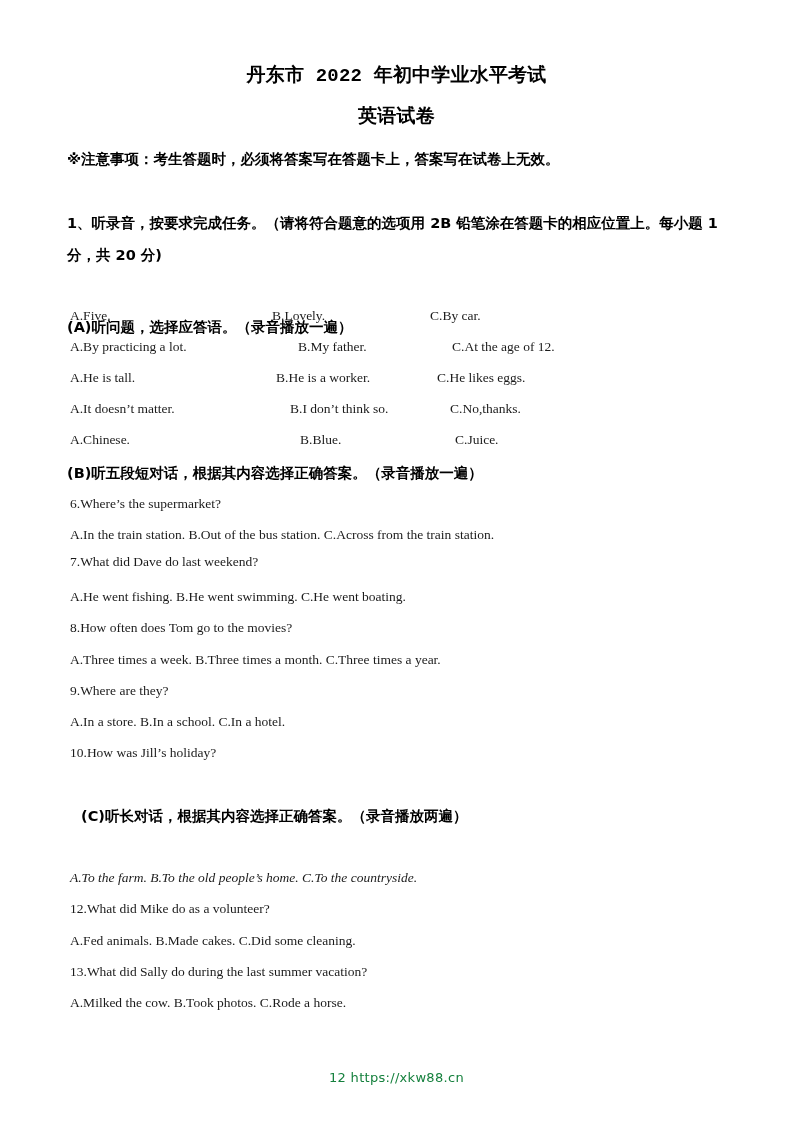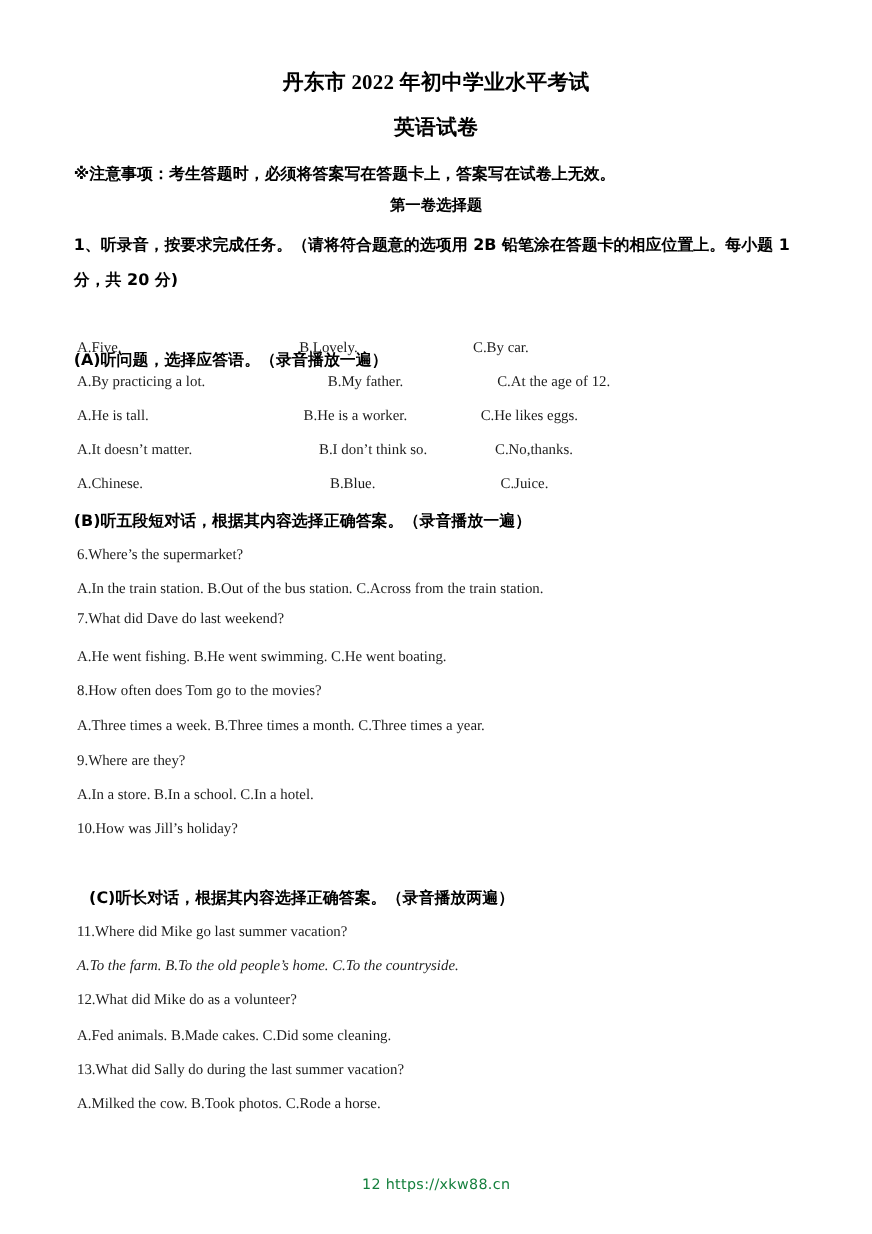--- a/index.html
+++ b/index.html
@@ -18,21 +18,21 @@
     color: #000000;
     -webkit-font-smoothing: none;
   }
 
   
   .doc-title {
     position: absolute;
     left: 0;
     width: 793px;
     text-align: center;
-    font-family: Liberation Serif, serif;
+    font-family: Liberation Mono, monospace;
     font-weight: bold;
     font-size: 19px;
     letter-spacing: 0.2px;
     white-space: nowrap;
   }
   .doc-title-1 { top: 62px; }
   .doc-title-2 { top: 103px; }
 
   .section-center {
     position: absolute;
@@ -111,21 +111,20 @@
 <body>
 
 <div class="page">
 
   <div class="doc-title doc-title-1">丹东市 2022 年初中学业水平考试</div>
 
   <div class="doc-title doc-title-2">英语试卷</div>
 
   <div class="instr" style="top:143px;">※注意事项：考生答题时，必须将答案写在答题卡上，答案写在试卷上无效。</div>
 
-  <div class="section-center" style="top:178px;">第一卷选择题</div>
 
   <div class="instr wrap" style="top:207px;">1、听录音，按要求完成任务。（请将符合题意的选项用 2B 铅笔涂在答题卡的相应位置上。每小题 1 分，共 20 分)</div>
 
   <div class="subhead" style="top:274px;margin-top:44px;">(A)听问题，选择应答语。（录音播放一遍）</div>
 
   <div class="optrow" style="top: 308px;">
     <span style="left:70px;">A.Five.</span>
     <span style="left: 272px;">B.Lovely.</span>
     <span style="left: 430px;">C.By car.</span>
   </div>
@@ -157,21 +156,20 @@
   <div class="qline" style="top: 554px;">7.What did Dave do last weekend?</div>
   <div class="qline" style="top: 589px;">A.He went fishing. B.He went swimming. C.He went boating.</div>
   <div class="qline" style="top: 620px;">8.How often does Tom go to the movies?</div>
   <div class="qline" style="top: 652px;">A.Three times a week. B.Three times a month. C.Three times a year.</div>
   <div class="qline" style="top: 683px;">9.Where are they?</div>
   <div class="qline" style="top: 714px;">A.In a store. B.In a school. C.In a hotel.</div>
   <div class="qline" style="top: 745px;">10.How was Jill’s holiday?</div>
 
   <div class="subhead indent" style="top:807px;">(C)听长对话，根据其内容选择正确答案。（录音播放两遍）</div>
 
-  <div class="qline" style="top: 839px;">11.Where did Mike go last summer vacation?</div>
   <div class="qline" style="top: 870px; font-style: italic;">A.To the farm. B.To the old people’s home. C.To the countryside.</div>
   <div class="qline" style="top: 901px;">12.What did Mike do as a volunteer?</div>
   <div class="qline" style="top: 933px;">A.Fed animals. B.Made cakes. C.Did some cleaning.</div>
   <div class="qline" style="top: 964px;">13.What did Sally do during the last summer vacation?</div>
   <div class="qline" style="top: 995px;">A.Milked the cow. B.Took photos. C.Rode a horse.</div>
 
   <div class="footer-mark">12 https://xkw88.cn</div>
 
 </div>
 

